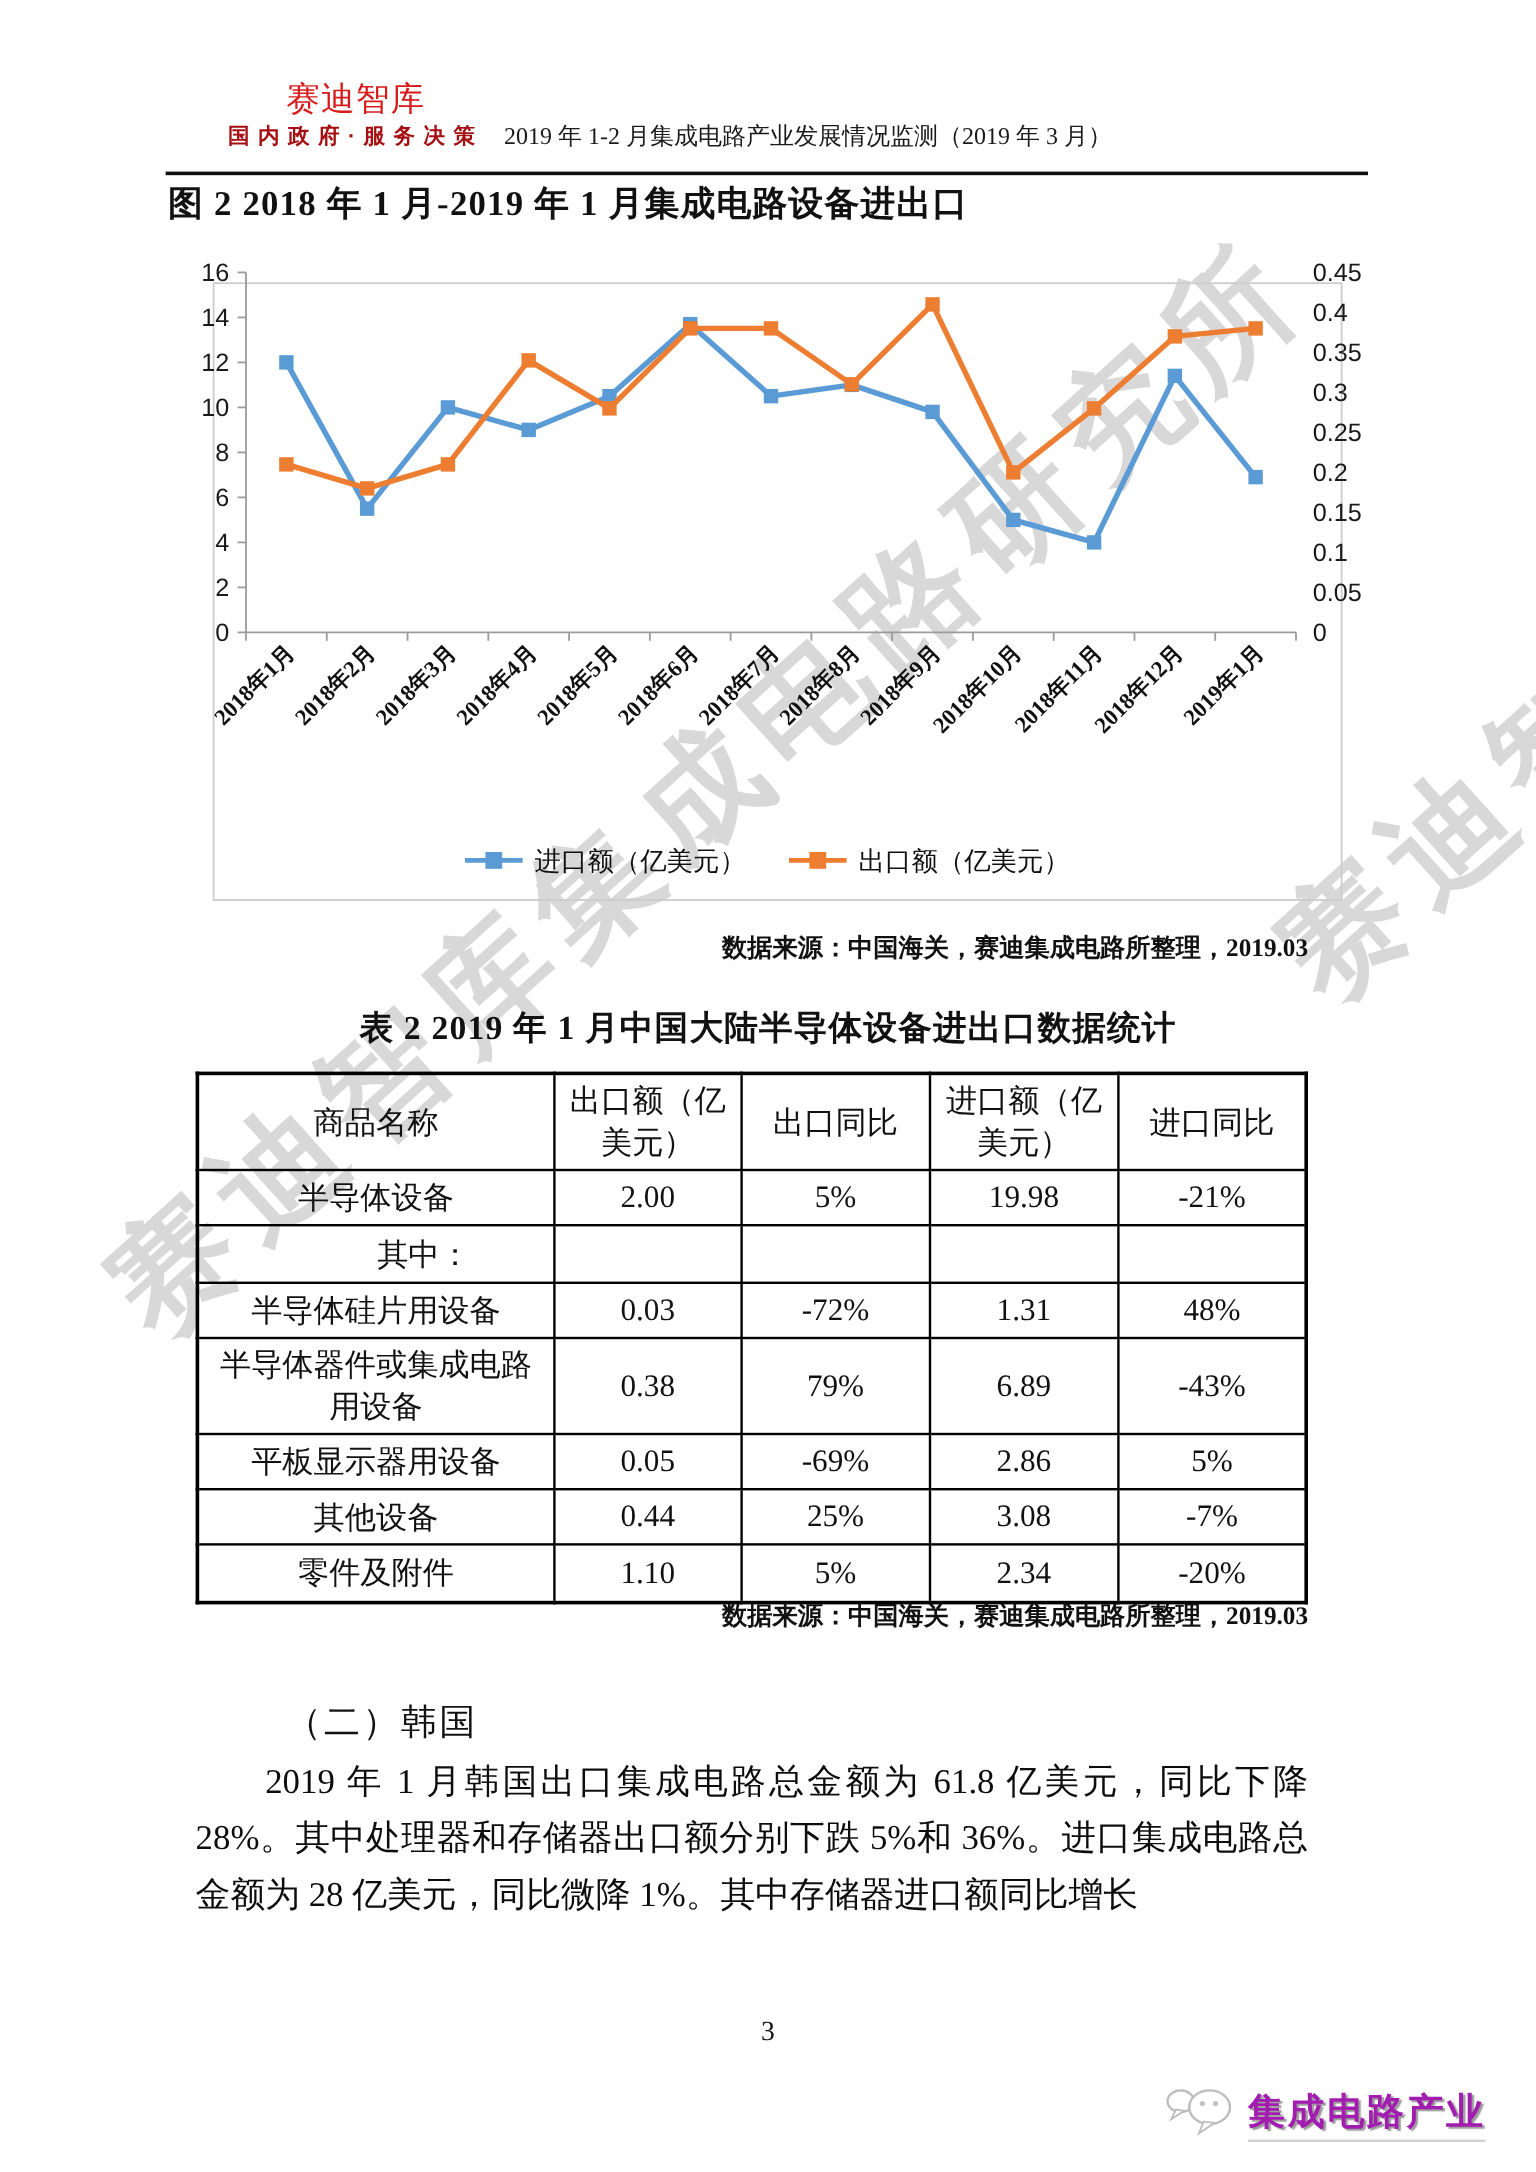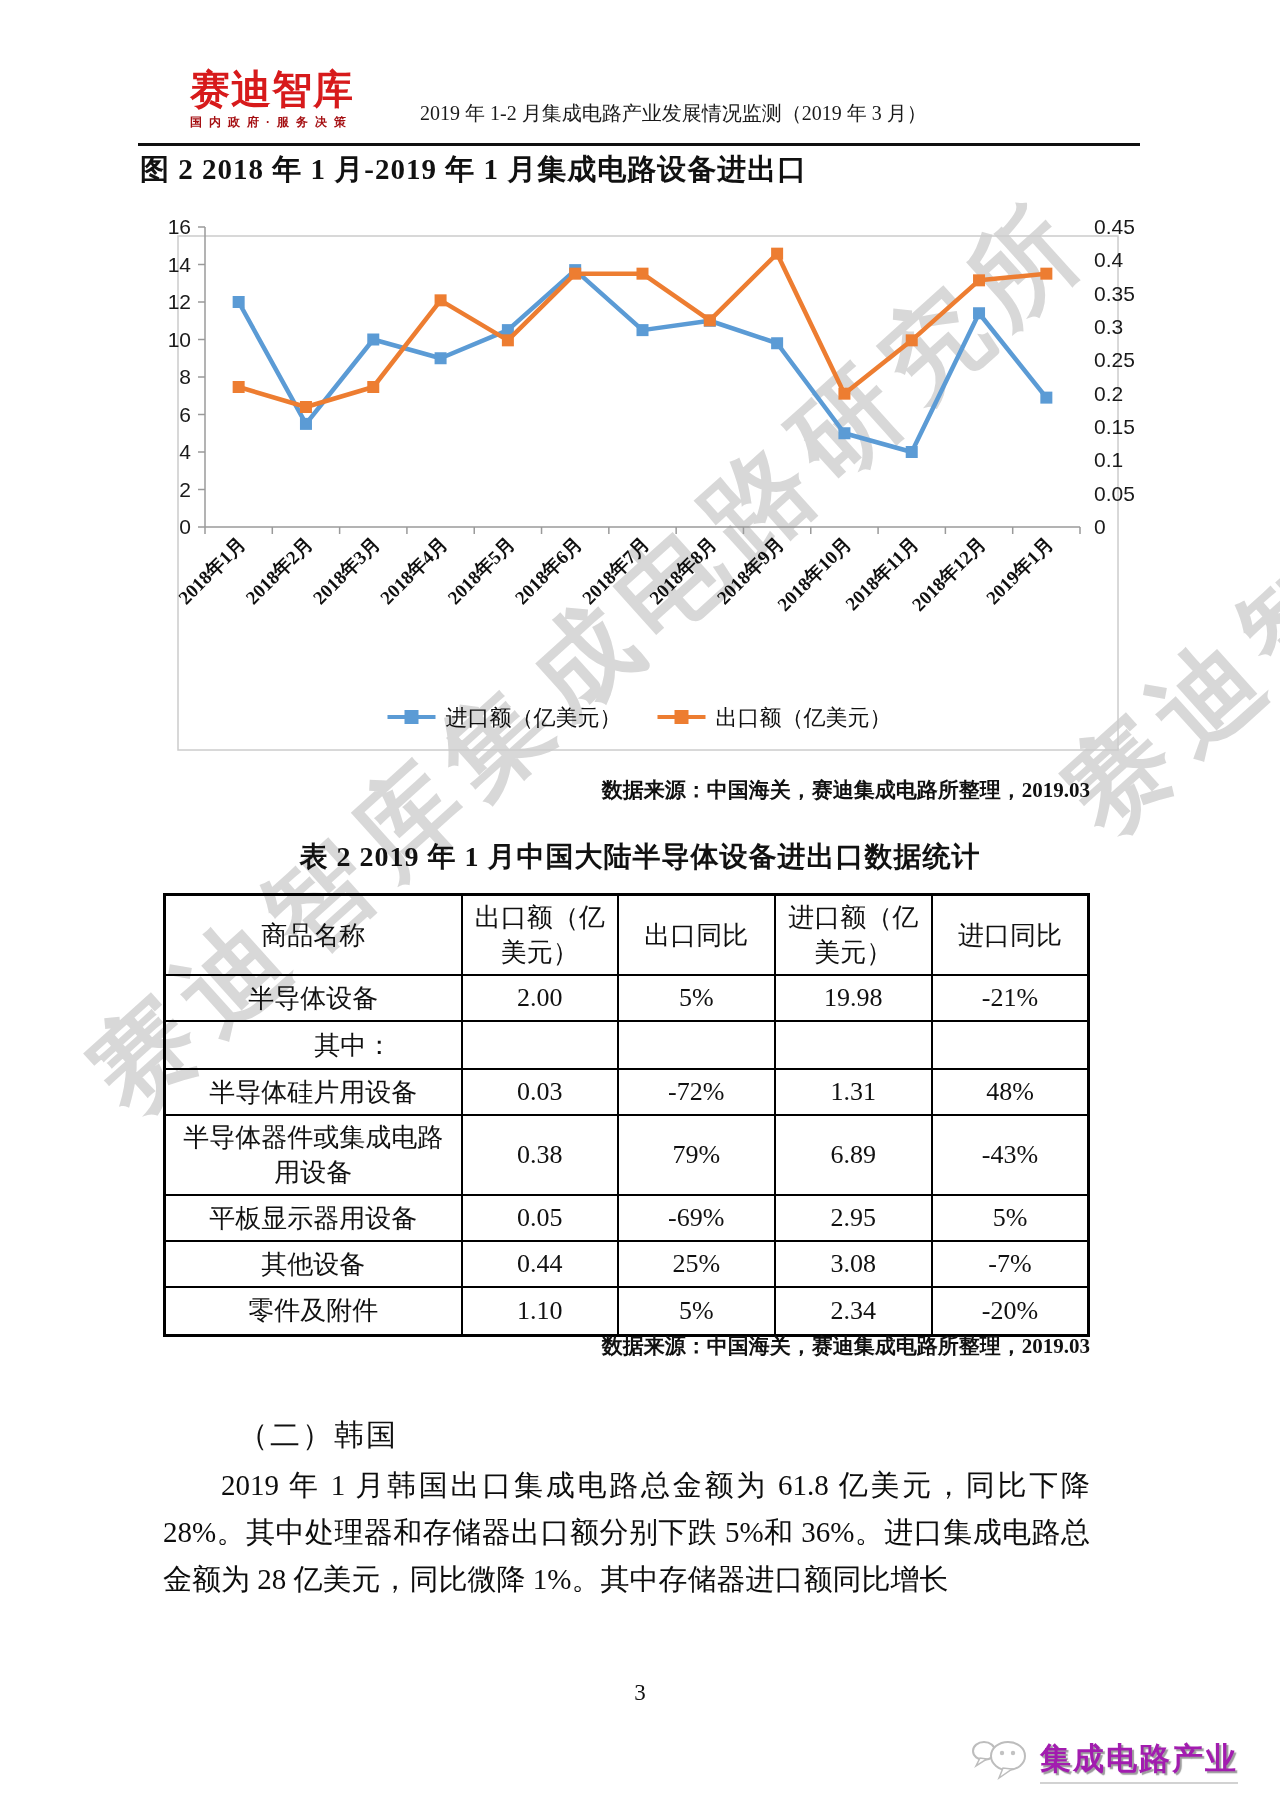--- a/index.html
+++ b/index.html
@@ -4,23 +4,23 @@
 <style>
   html,body{margin:0;padding:0;background:#888;}
   .page{position:relative;width:1280px;height:1810px;background:#ffffff;overflow:hidden;
         font-family:"Liberation Serif",serif;color:#111;}
   .layer-content{position:absolute;inset:0;z-index:2;}
   .watermark{position:absolute;z-index:1;font-family:"Liberation Sans",sans-serif;font-weight:bold;
         font-size:104px;letter-spacing:14px;color:#9a9a9a;opacity:.38;white-space:nowrap;
         transform:rotate(-42deg);transform-origin:left top;pointer-events:none;}
   
   .logo{position:absolute;left:190px;top:68px;}
-  .logo-title{font-family:"Liberation Sans",sans-serif;font-weight:700;font-size:40px;
+  .logo-title{font-family:"Liberation Sans",sans-serif;font-weight:400;font-size:28px;
         color:#d71a1b;letter-spacing:1px;line-height:1.05;text-align:center;}
-  .logo-sub{font-family:"Liberation Sans",sans-serif;font-weight:bold;font-size:12px;
+  .logo-sub{font-family:"Liberation Sans",sans-serif;font-weight:bold;font-size:18px;
         color:#a50f12;letter-spacing:7px;margin-top:4px;white-space:nowrap;}
   .doc-title{position:absolute;top:100px;left:420px;width:720px;text-align:left;font-size:20px;color:#1a1a1a;}
   .header-rule{position:absolute;top:143px;left:138px;width:1002px;height:3px;background:#101010;}
   
   .fig-title{position:absolute;top:150px;left:140px;width:1000px;text-align:left;
         font-size:29px;font-weight:bold;letter-spacing:1px;}
   #chart-svg{position:absolute;left:160px;top:205px;}
   .ax{font:21px "Liberation Sans",sans-serif;fill:#1a1a1a;}
   .xlab{font:bold 19px "Liberation Serif",serif;fill:#101010;}
   .leg{font:22px "Liberation Serif",serif;fill:#101010;}
@@ -207,21 +207,21 @@
           <td>半导体器件或集成电路用设备</td>
           <td>0.38</td>
           <td>79%</td>
           <td>6.89</td>
           <td>-43%</td>
         </tr>
         <tr class="r">
           <td>平板显示器用设备</td>
           <td>0.05</td>
           <td>-69%</td>
-          <td>2.95</td>
+          <td>2.86</td>
           <td>5%</td>
         </tr>
         <tr class="r">
           <td>其他设备</td>
           <td>0.44</td>
           <td>25%</td>
           <td>3.08</td>
           <td>-7%</td>
         </tr>
         <tr class="r-mid">

